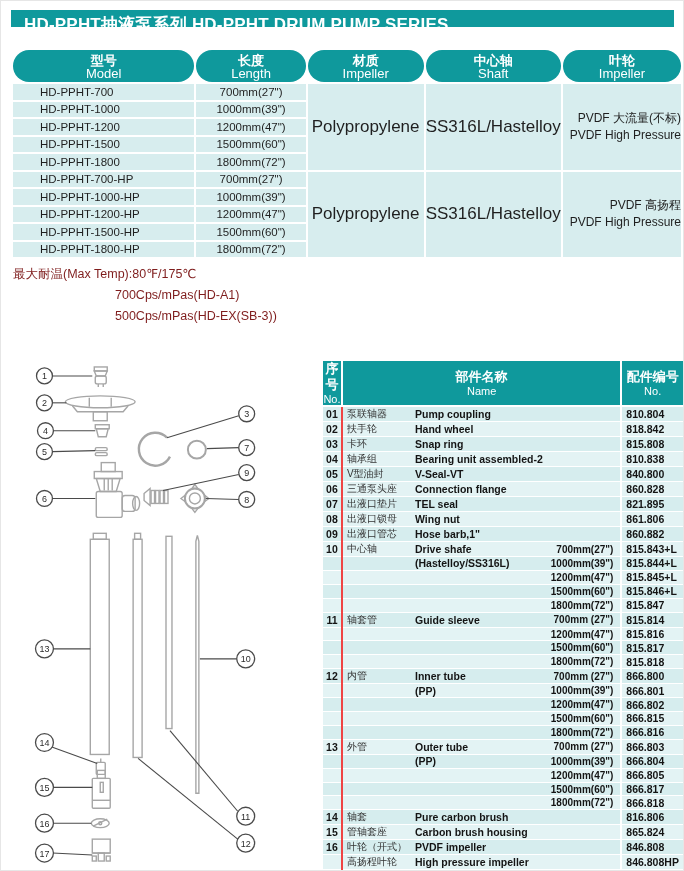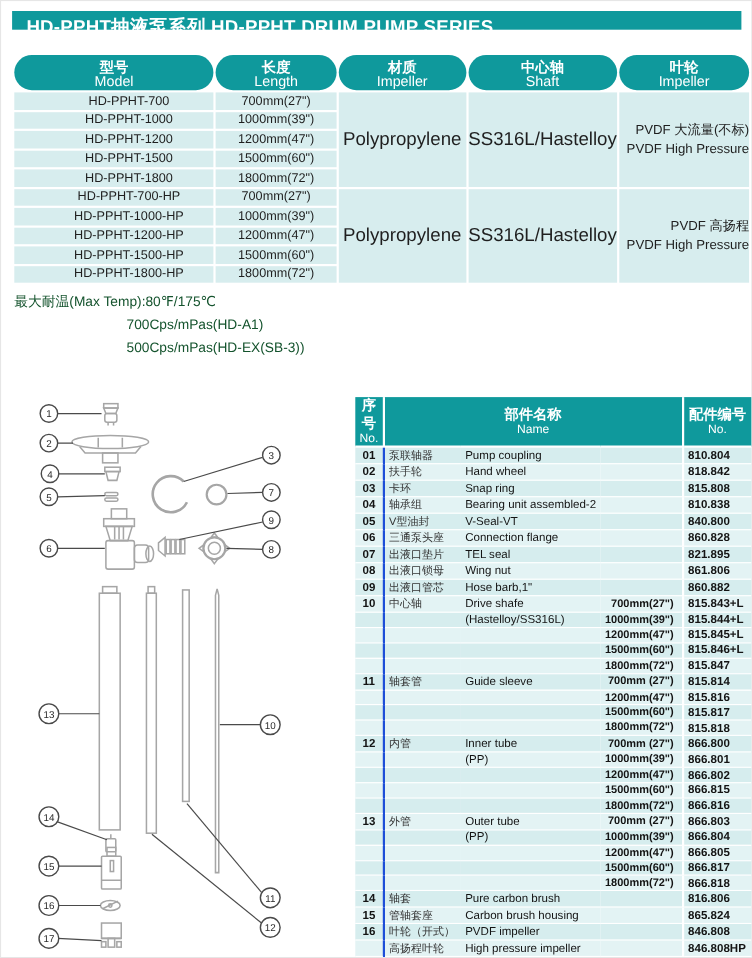--- a/index.html
+++ b/index.html
@@ -24,26 +24,26 @@
   }
   .spec-table th{
     background:var(--teal);color:#fff;height:32px;padding:0;vertical-align:middle;border-radius:16px;
   }
   .spec-table th .cn{font-size:13px;font-weight:bold;line-height:15px;}
   .spec-table th .en{font-size:13px;font-weight:normal;line-height:12px;}
   .spec-table td{
     background:#d7edee;height:15.5px;font-size:11.5px;color:#1f1f1f;
     text-align:center;padding:0;vertical-align:middle;white-space:nowrap;
   }
-  .spec-table td.model{text-align:center;padding-left:27px;}
+  .spec-table td.model{text-align:left;padding-left:27px;}
   .spec-table td.material,.spec-table td.shaft{font-size:17px;}
   .spec-table td.impeller div{font-size:12px;line-height:17px;text-align:right;}
 
   
-  .specs-left,.specs-right{position:absolute;font-size:12.5px;color:#14532d;white-space:nowrap;}
+  .specs-left,.specs-right{position:absolute;font-size:12.5px;color:#7f1d1d;white-space:nowrap;}
   .specs-left{left:12px;top:263px;}
   .specs-right{left:322px;top:263px;}
   .specs-left .line{height:21px;line-height:21px;}
   .specs-right .line{height:22px;line-height:22px;}
   .specs-left .line.indent{padding-left:102px;}
   .specs-right .line.indent{padding-left:216px;}
   .specs-right .line.gap{margin-top:3px;}
 
   
   .parts-table{
@@ -55,23 +55,23 @@
   }
   .parts-table th .cn{font-size:13px;font-weight:bold;line-height:16px;}
   .parts-table th .en{font-size:11px;font-weight:normal;line-height:12px;}
   .parts-table th.sep{border-right:2px solid #fff;}
   .parts-table td{
     height:12.9px;font-size:10.5px;color:#141414;padding:0 4px;
     border-bottom:1px solid #fff;vertical-align:middle;white-space:nowrap;overflow:visible;
   }
   .parts-table tbody tr:nth-child(odd) td{background:#d6edee;}
   .parts-table tbody tr:nth-child(even) td{background:#e3f3f4;}
-  .parts-table td.no{text-align:center;font-weight:bold;padding:0;border-right:2px solid #1d4ed8;}
+  .parts-table td.no{text-align:center;font-weight:bold;padding:0;border-right:2px solid #ef4444;}
   .parts-table td.cn{font-size:10px;color:#333;}
-  .parts-table td.en{font-weight:normal;}
+  .parts-table td.en{font-weight:bold;}
   .parts-table td.size{text-align:right;font-weight:bold;font-size:10px;border-right:2px solid #fff;padding-right:7px;}
   .parts-table td.code{text-align:left;font-weight:bold;margin-left:16px;}
 
   
   .diagram{position:absolute;left:15px;top:357px;width:300px;height:514px;}
   .diagram svg{display:block;}
   .callout circle{fill:#fff;stroke:#4a4a4a;stroke-width:1.3;}
   .callout text{
     font-family:"Liberation Sans","DejaVu Sans",sans-serif;
     font-size:9px;fill:#2c2c2c;text-anchor:middle;

